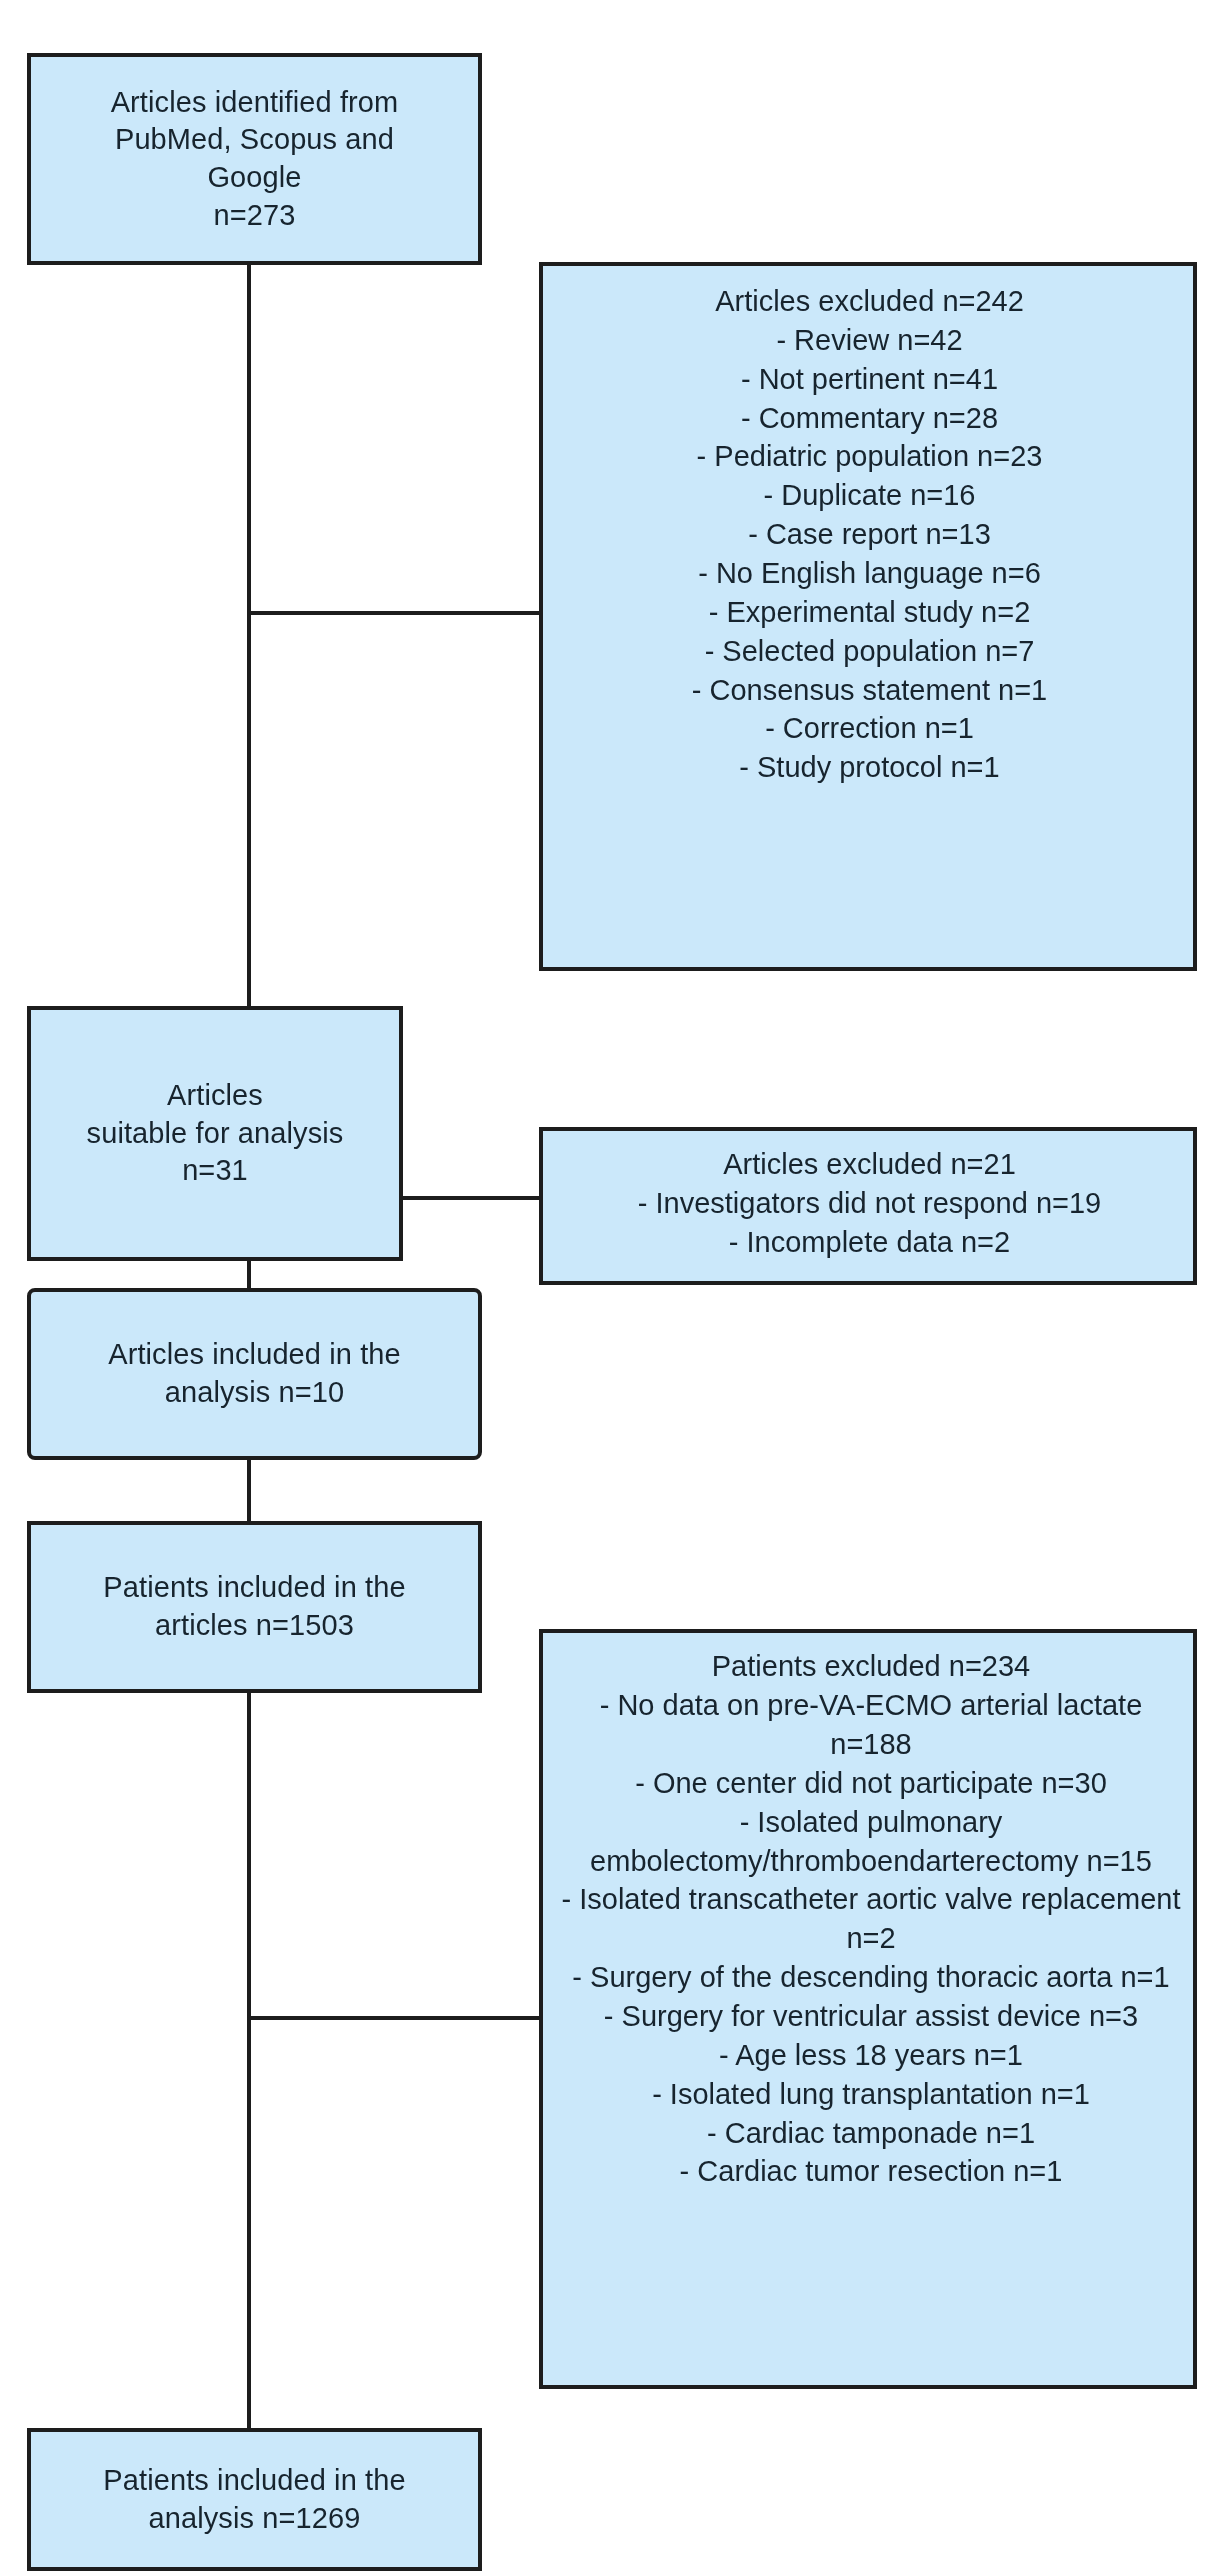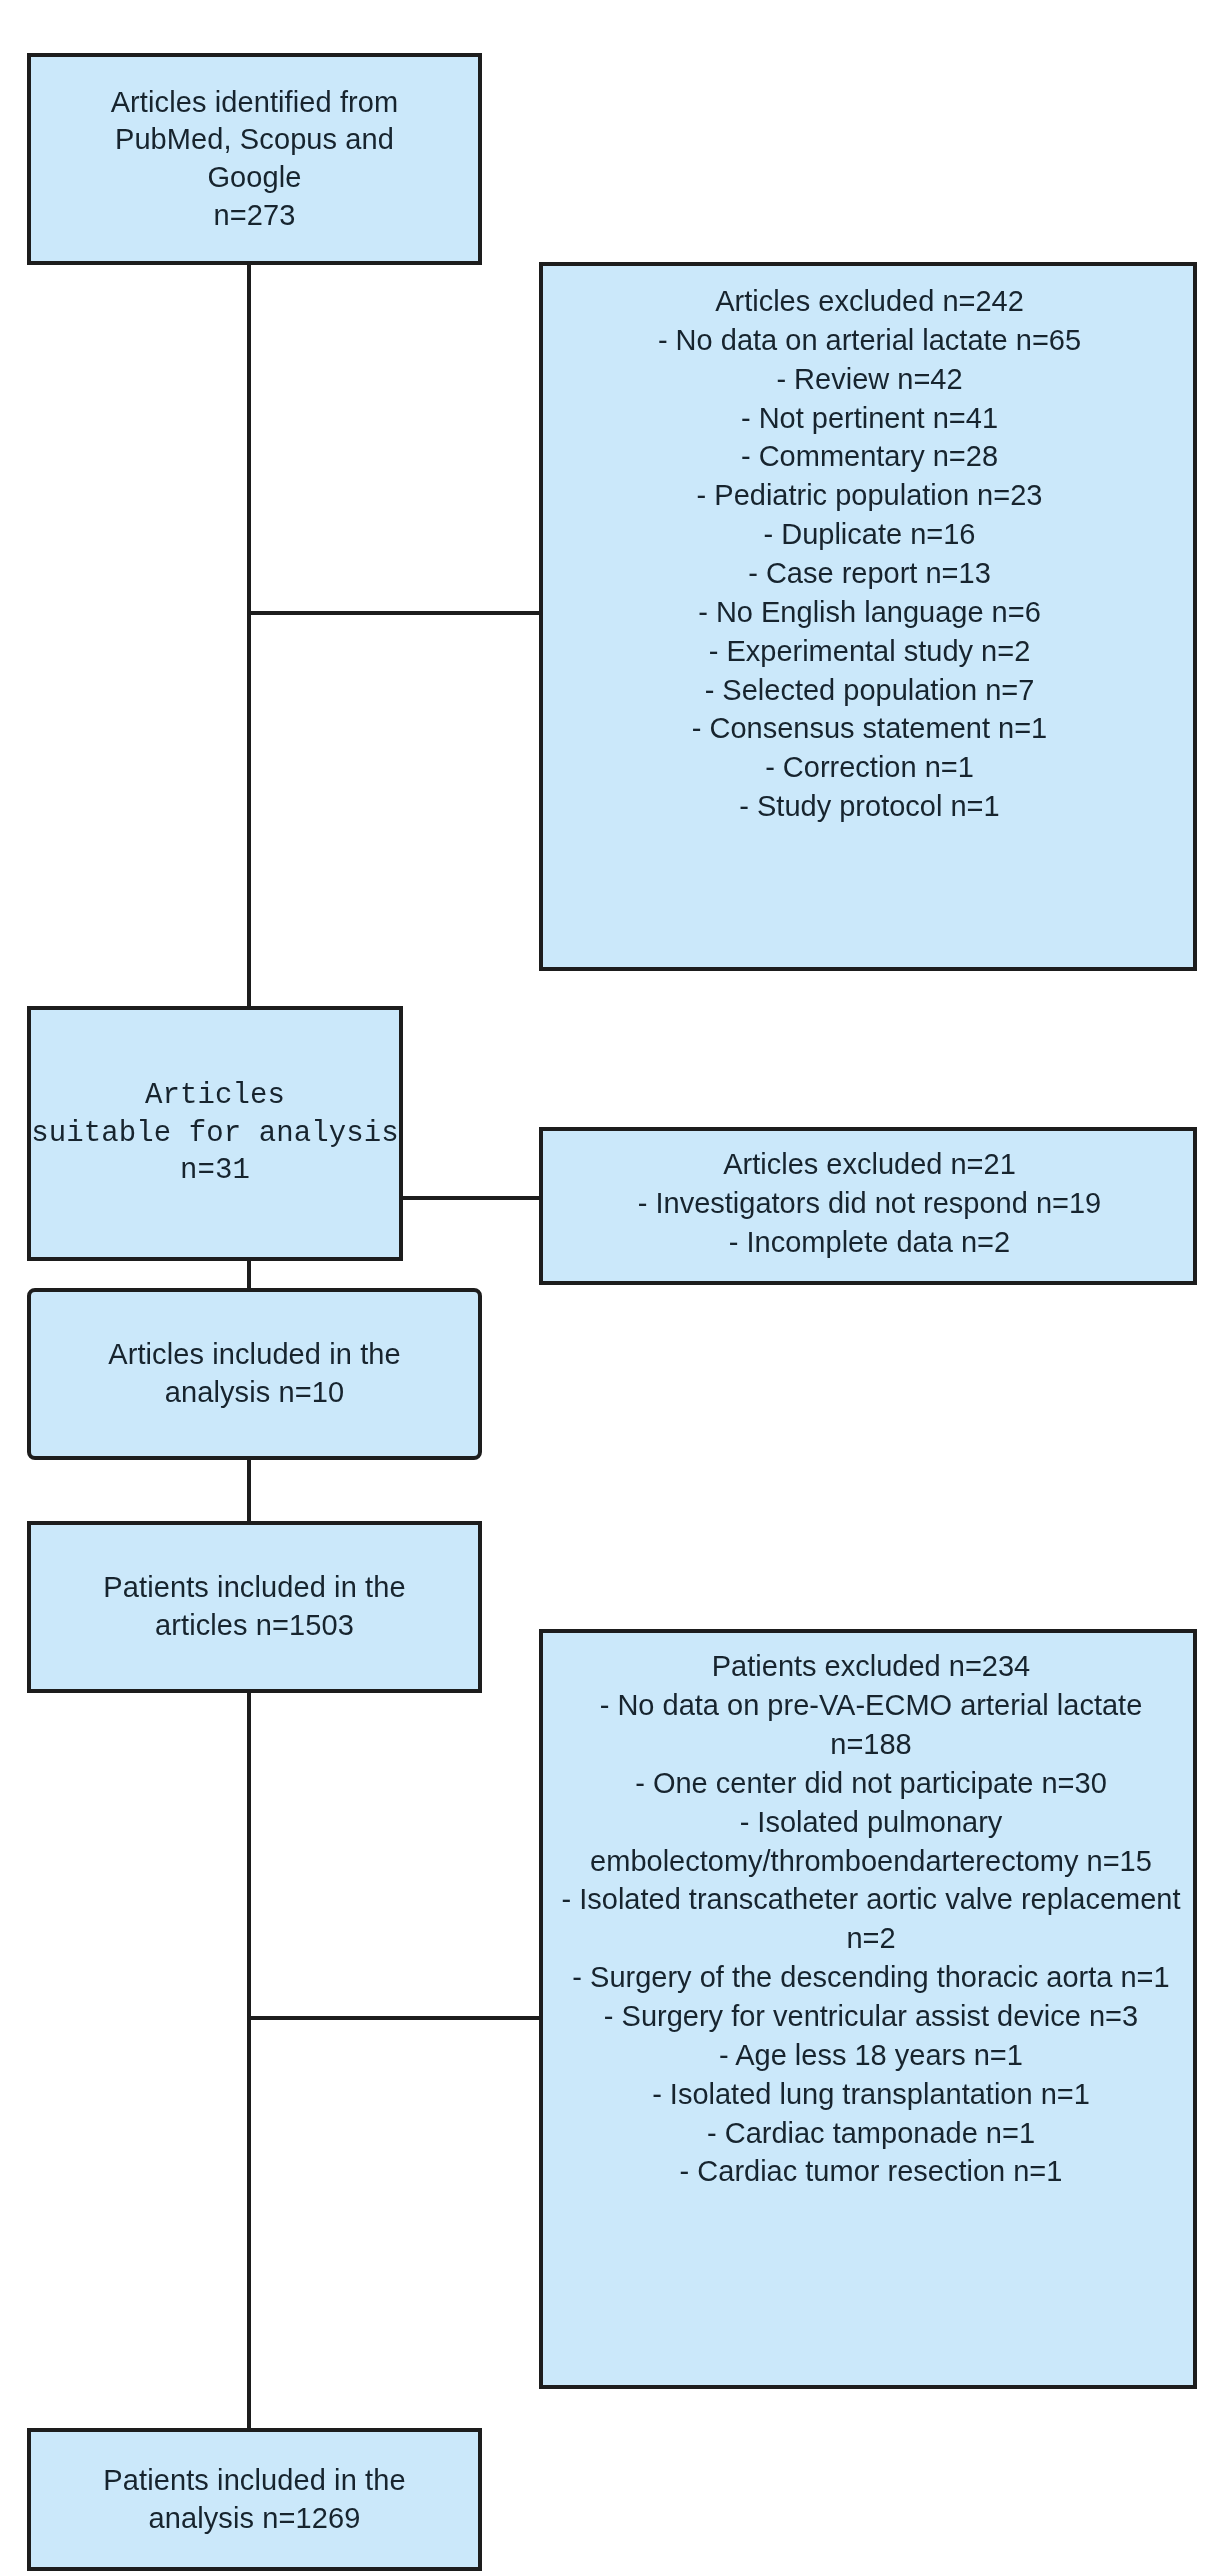--- a/index.html
+++ b/index.html
@@ -86,36 +86,35 @@
     <div class="node-text">
       <div>Articles identified from</div>
       <div>PubMed, Scopus and</div>
       <div>Google</div>
       <div>n=273</div>
     </div>
   </div>
 
   <div class="node node-list" style="left:539px; top:238px; width:658px; height:709px; padding:16px 13px 7.2px 16px;">
     <span class="list-title">Articles excluded n=242</span>
-    <span class="list-item">- No data on arterial lactate n=65</span>
     <span class="list-item">- Review  n=42</span>
     <span class="list-item">- Not pertinent n=41</span>
     <span class="list-item">- Commentary n=28</span>
     <span class="list-item">- Pediatric population n=23</span>
     <span class="list-item">- Duplicate n=16</span>
     <span class="list-item">- Case report n=13</span>
     <span class="list-item">- No English language n=6</span>
     <span class="list-item">- Experimental study n=2</span>
     <span class="list-item">- Selected population n=7</span>
     <span class="list-item">- Consensus statement n=1</span>
     <span class="list-item">- Correction n=1</span>
     <span class="list-item">- Study protocol n=1</span>
   </div>
 
-  <div class="node node-center" style="left:27px; top:982px; width:376px; height:255px;font-family:Liberation Mono, monospace;">
+  <div class="node node-center" style="left:27px; top:982px; width:376px; height:255px;">
     <div class="node-text">
       <div>Articles</div>
       <div>suitable for analysis</div>
       <div>n=31</div>
     </div>
   </div>
 
   <div class="node node-list" style="left:539px; top:1103px; width:658px; height:158px; padding:14.3px 13px 7.2px 16px;">
     <span class="list-title">Articles excluded n=21</span>
     <span class="list-item">- Investigators did not respond n=19</span>

